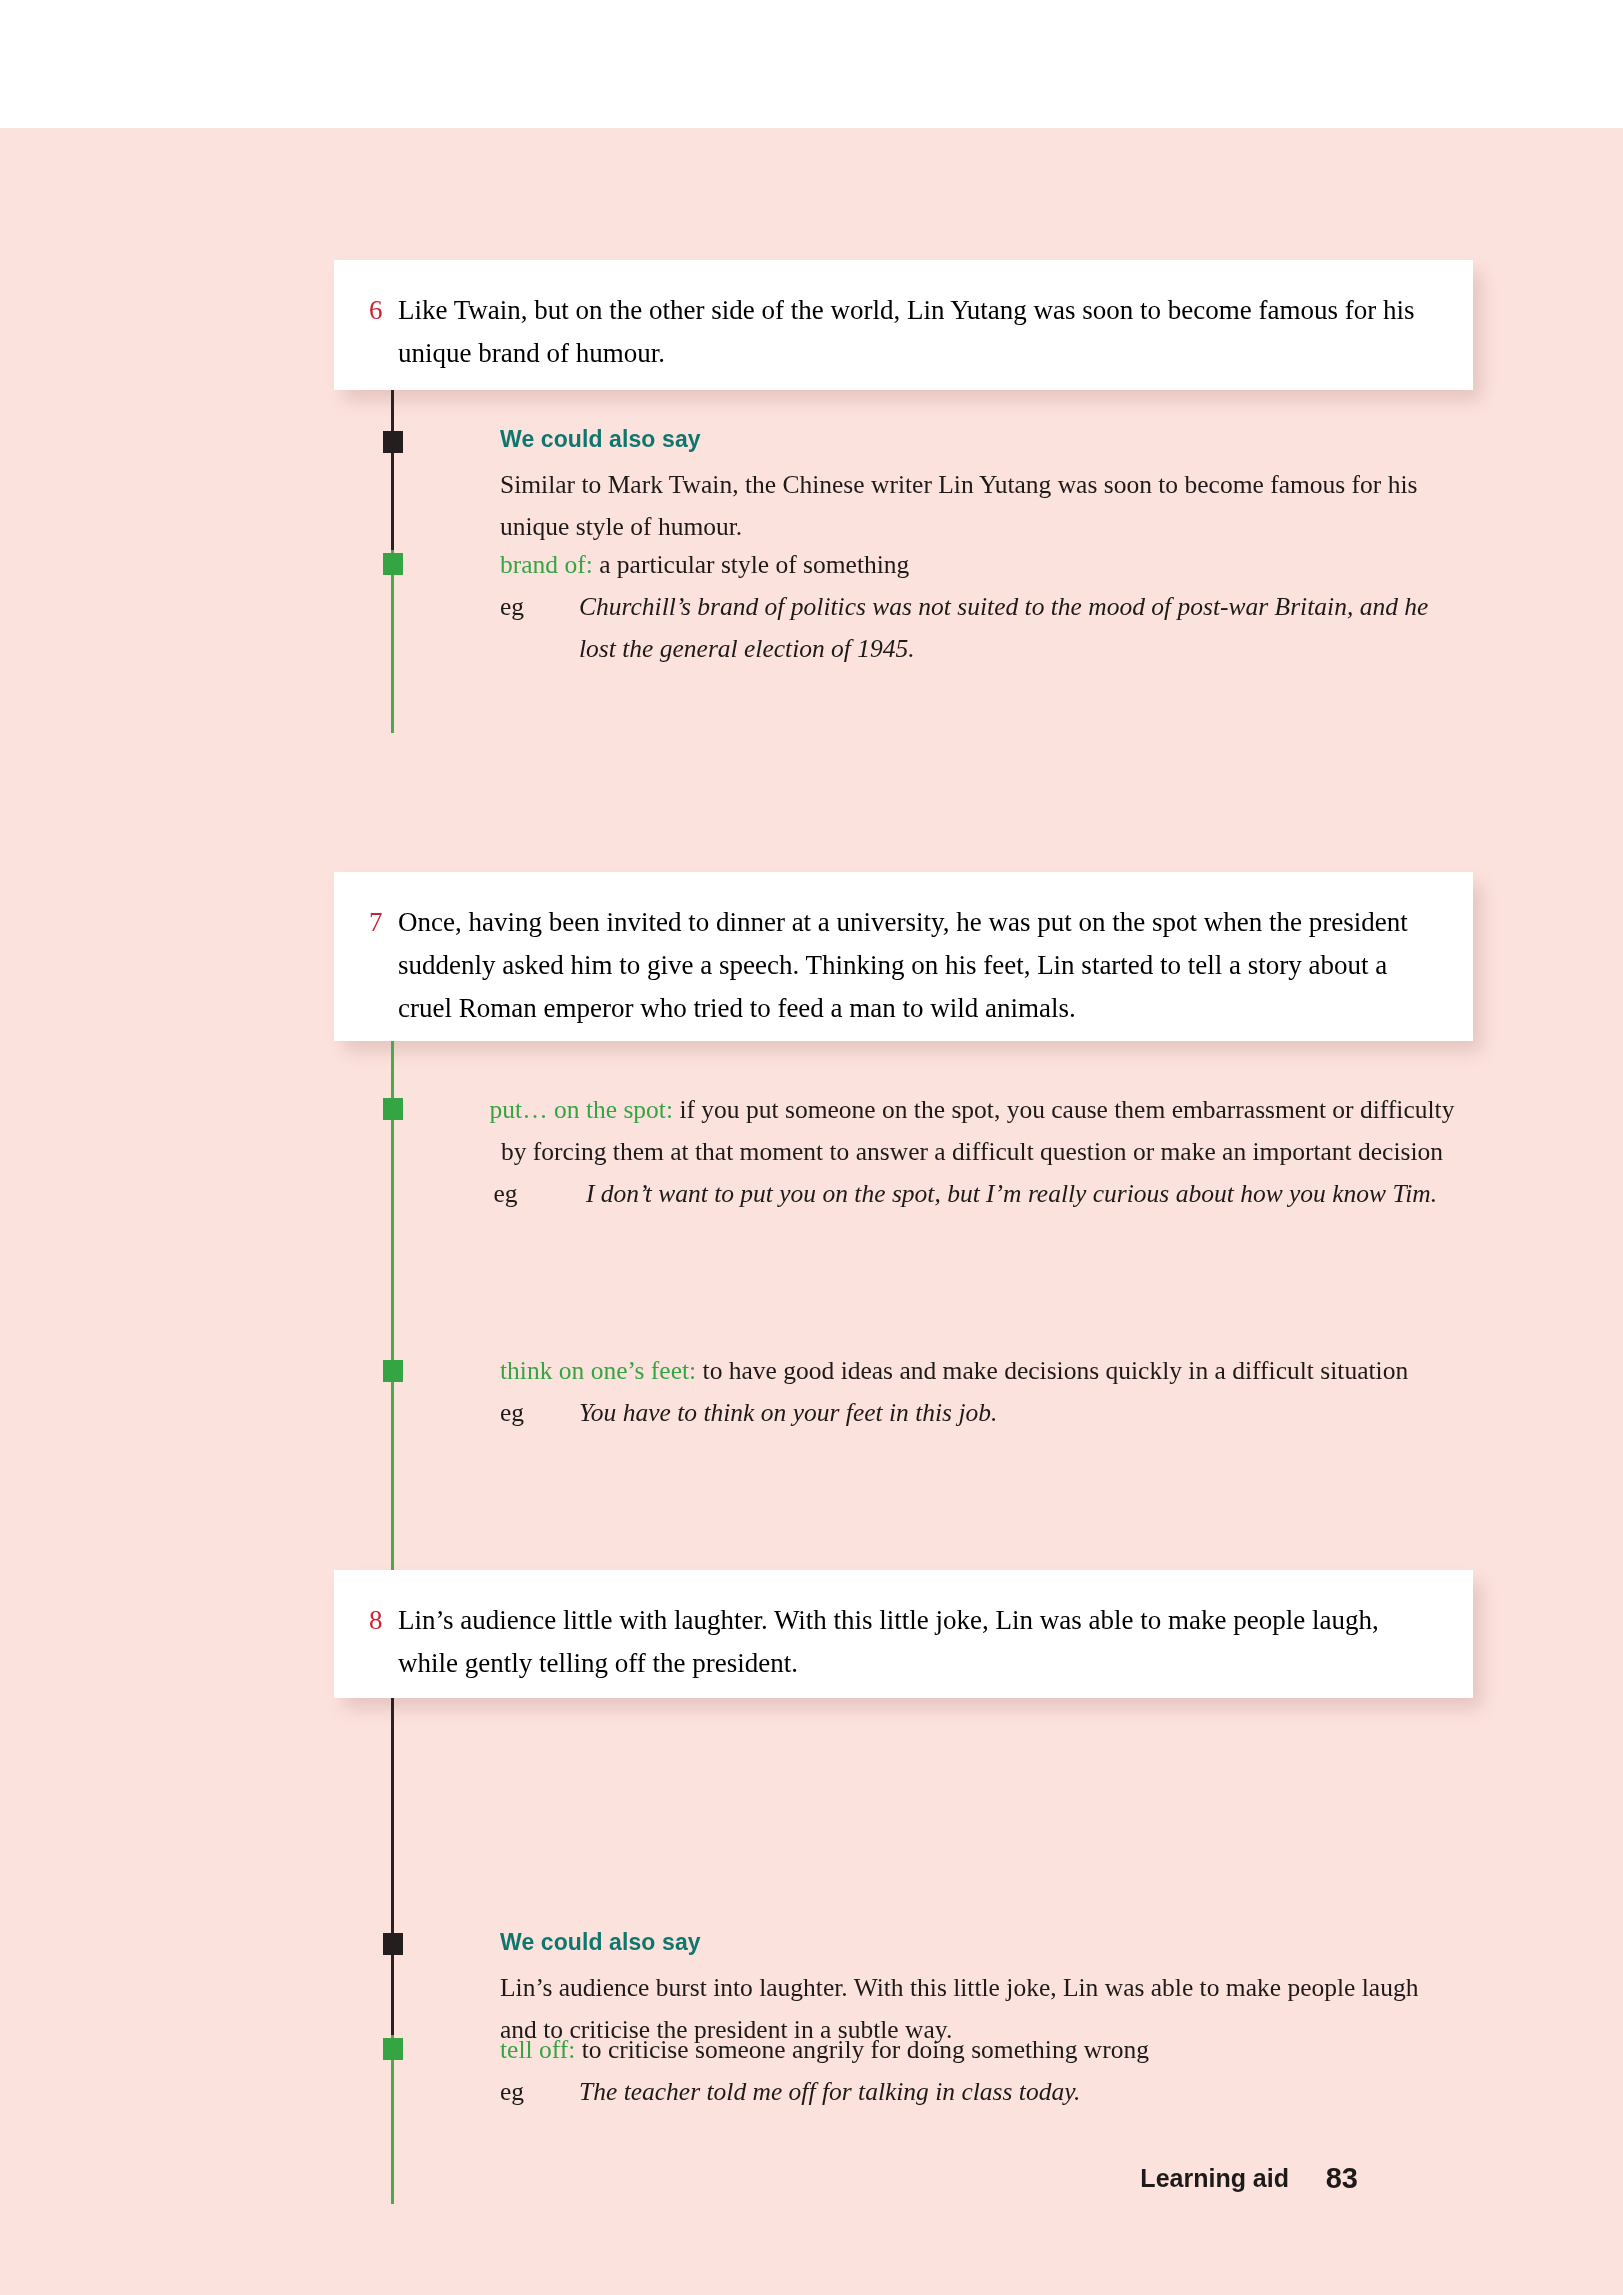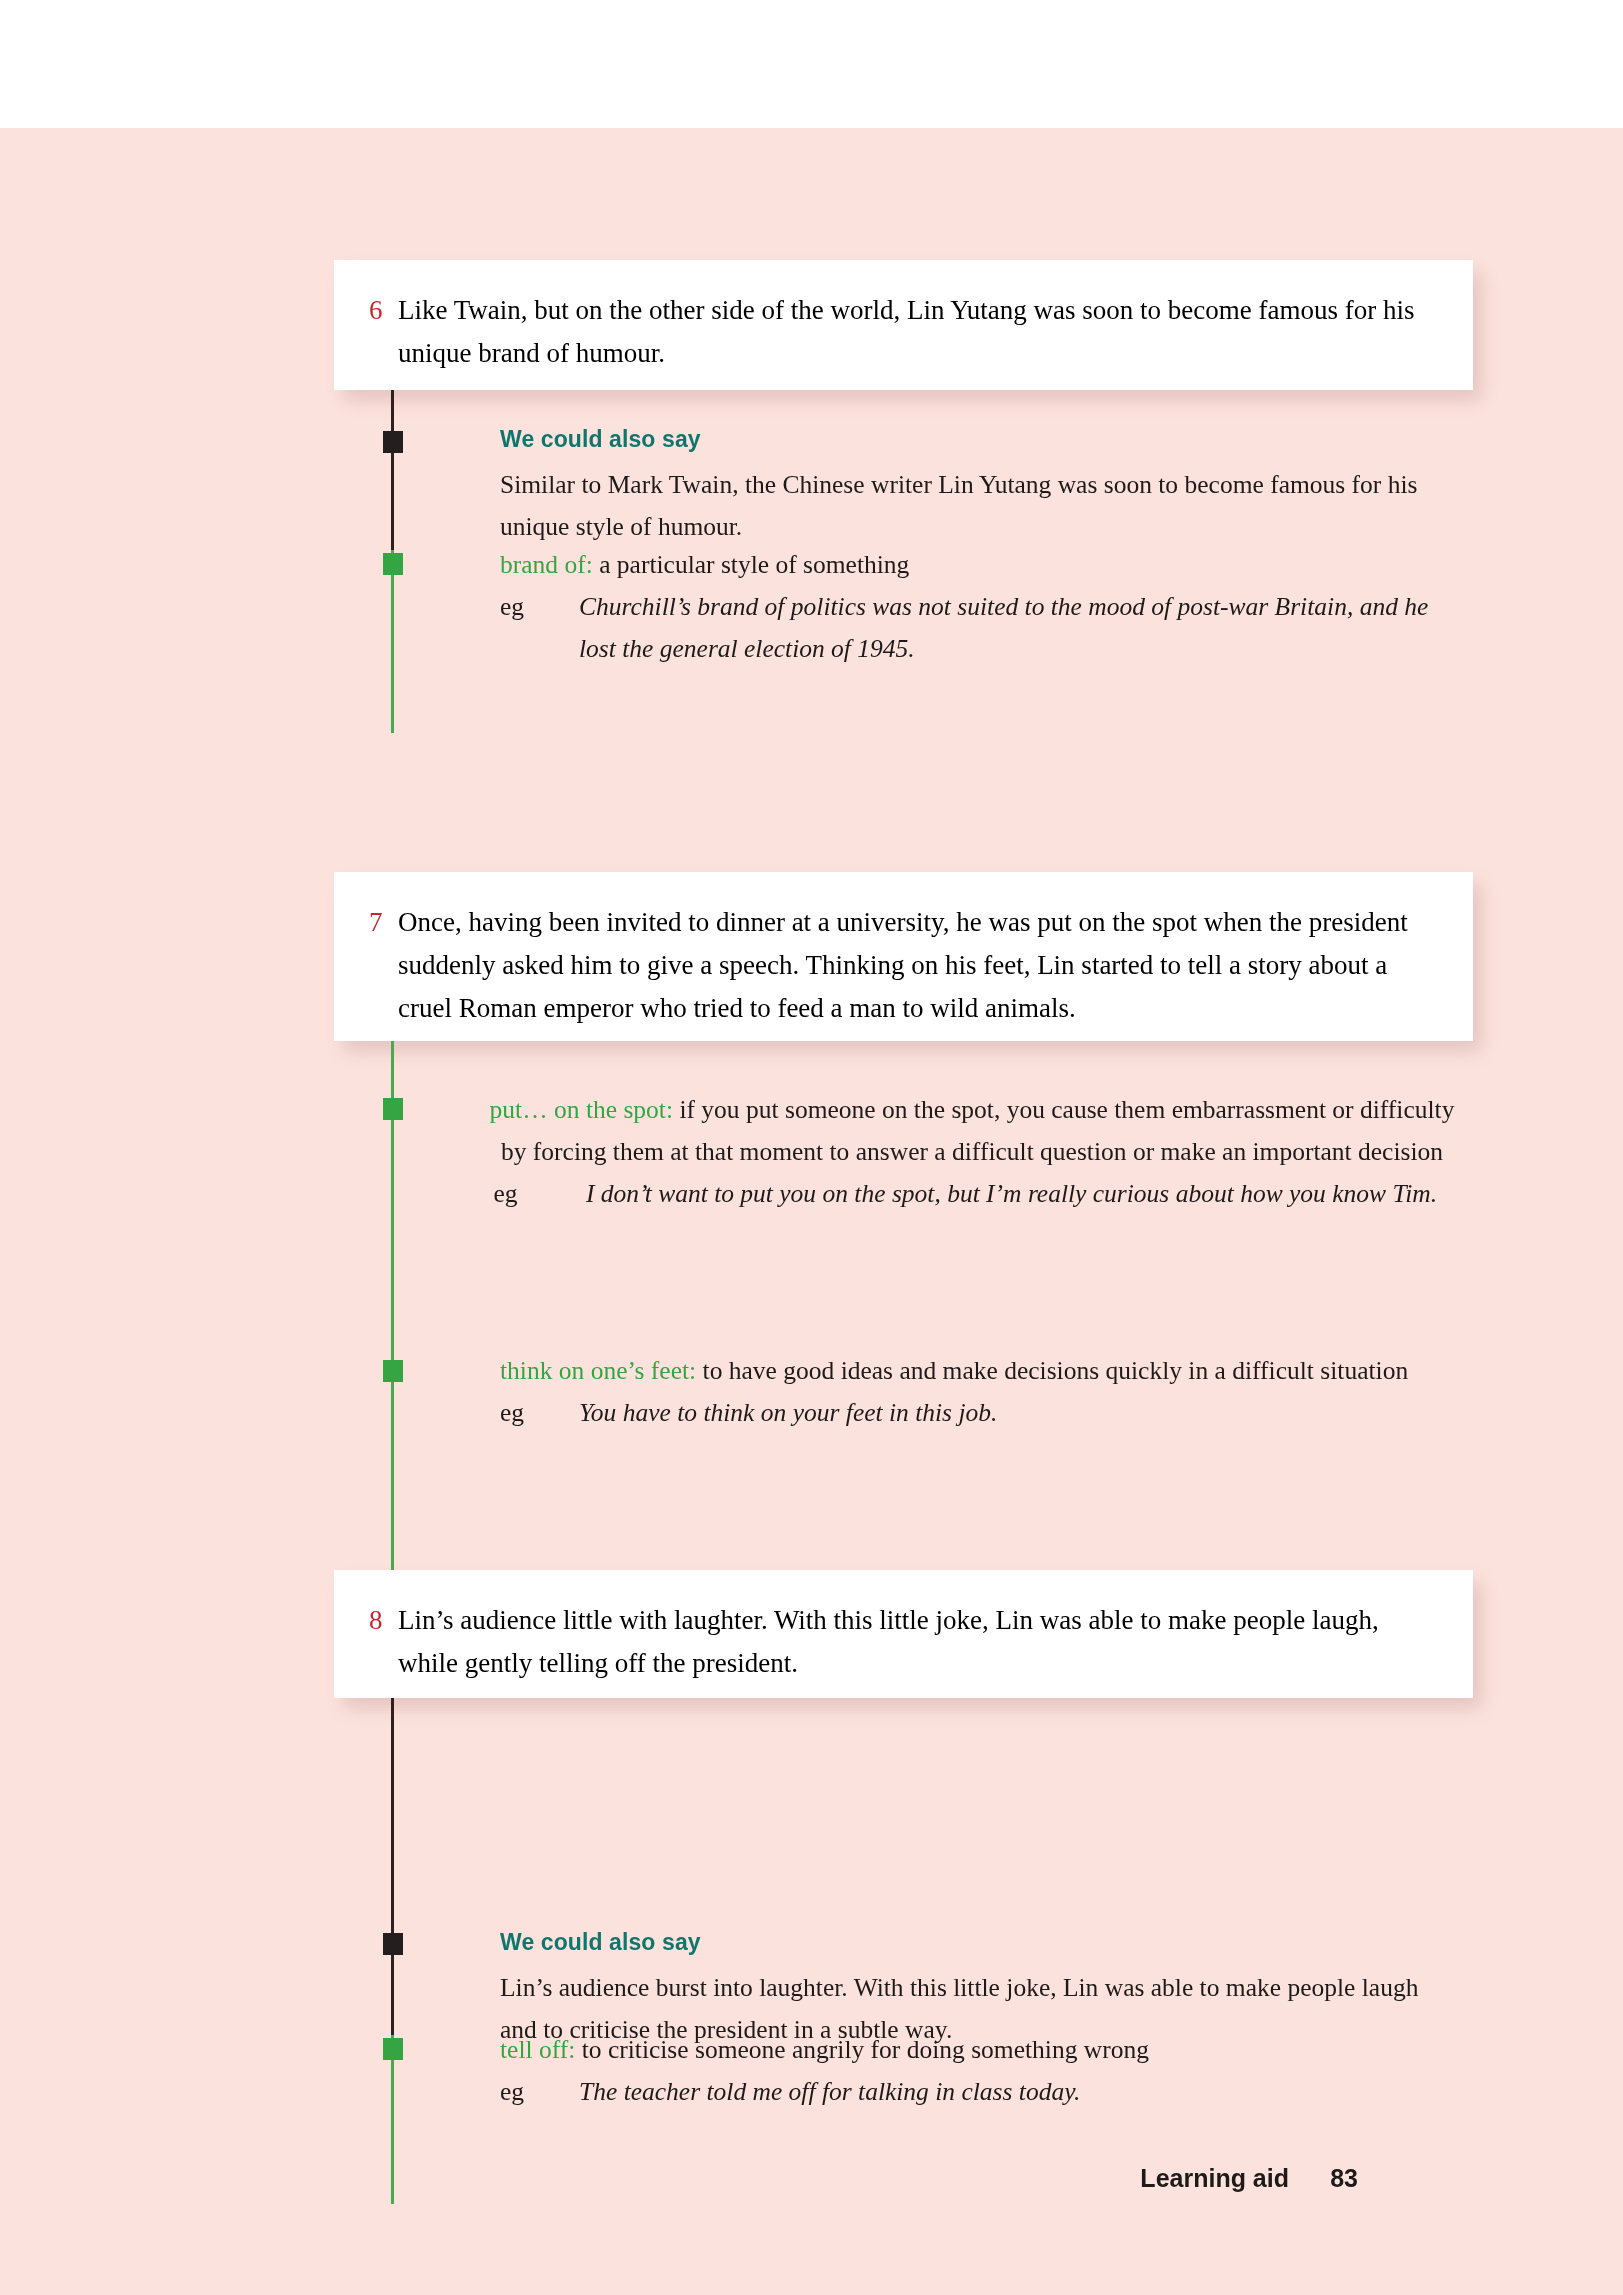--- a/index.html
+++ b/index.html
@@ -129,21 +129,21 @@
     position: absolute;
     right: 190px;
     top: 0;
     font-size: 25px;
     line-height: 37px;
   }
   .footer-page {
     position: absolute;
     right: 121px;
     top: -1.3px;
-    font-size: 25px;
+    font-size: 29px;
     line-height: 38px;
   }
 </style>
 </head>
 <body>
 
 <div class="top-band"></div>
 
 <div class="page">
 

